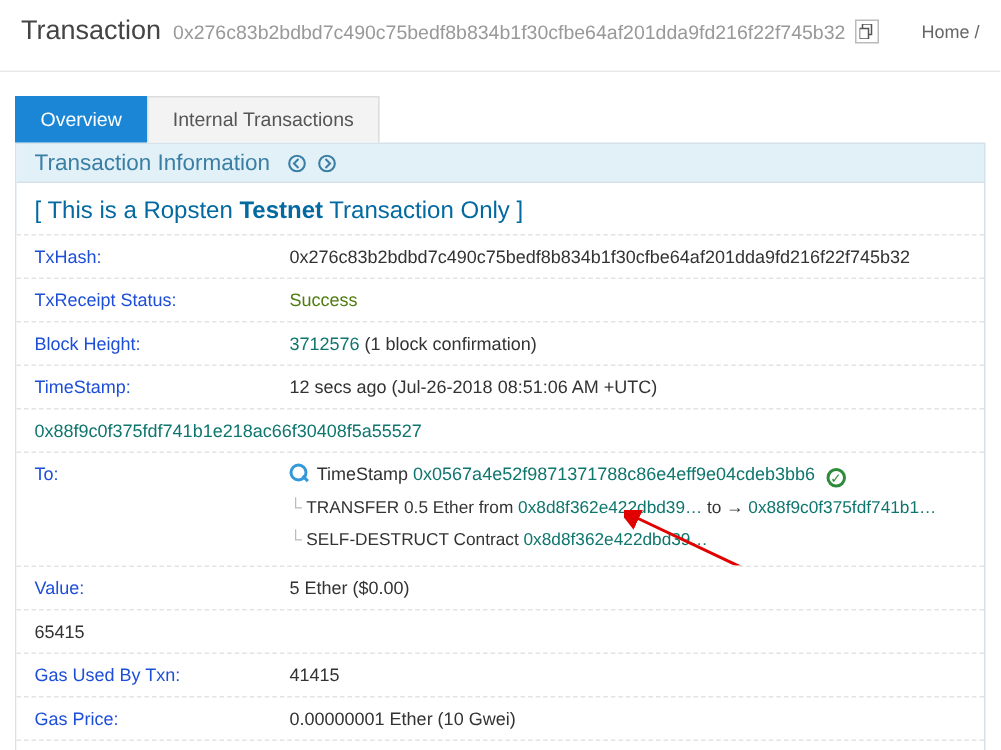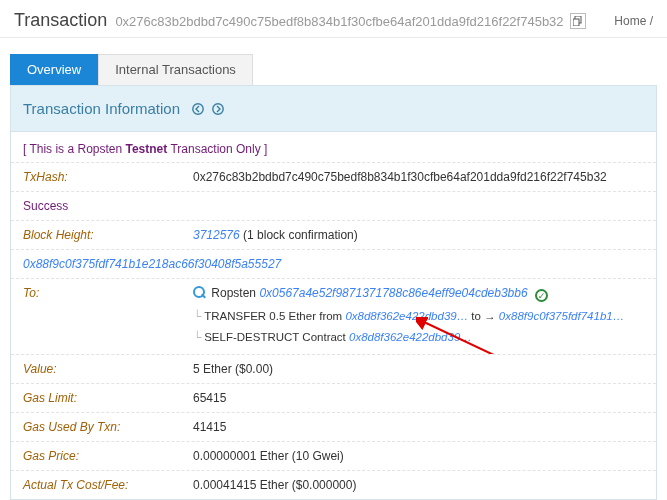--- a/index.html
+++ b/index.html
@@ -5,21 +5,21 @@
   * { box-sizing: border-box; }
   body {
     margin: 0;
     font-family: -apple-system, Helvetica, Arial, sans-serif;
     font-size: 12px;
     color: #333;
     background: #fff;
     width: 667px;
   }
   .header {
-    padding: 10px 14px 6px;
+    padding: 10px 14px 16px;
     border-bottom: 1px solid #e9e9e9;
     display: flex;
     align-items: center;
     justify-content: space-between;
   }
   .header-left { display: flex; align-items: baseline; flex: 1; min-width: 0; }
   .page-title {
     font-size: 18px;
     font-weight: 400;
     color: #444;
@@ -60,59 +60,58 @@
     text-align: center;
   }
   .panel {
     margin: 0 10px;
     border: 1px solid #d6e2ea;
   }
   .panel-header {
     background: #e2f0f8;
     color: #3a7fa3;
     font-size: 15px;
-    padding: 14px 12px;
+    padding: 4px 12px;
     display: flex;
     align-items: center;
     border-bottom: 1px solid #d6e2ea;
   }
   .nav-arrows { margin-left: 10px; display: flex; gap: 4px; }
   .nav-arrow {
     width: 16px; height: 16px;
     display: inline-flex;
     align-items: center; justify-content: center;
     color: #3a7fa3;
     font-size: 13px;
     font-weight: bold;
     cursor: pointer;
   }
   .testnet-notice {
-    color: #701a75;
-    font-size: 12px;
+    color: #0369a1;
+    font-size: 16px;
     padding: 10px 12px 6px;
   }
   .testnet-notice .b { font-weight: bold; }
   .row {
     display: flex;
     padding: 7px 12px;
     font-size: 12px;
     border-top: 1px dashed #e3e3e3;
     position: relative;
     background: #fff;
   }
   .row:first-of-type { border-top: 1px solid #e3e3e3; }
   .row-label {
     width: 170px;
     flex: 0 0 170px;
-    color: #a16207;
-    font-style: italic;
+    color: #1d4ed8;
   }
   .row-value { flex: 1; color: #333; word-break: break-all; }
-  .link { color: #3b82f6; font-style: italic; }
-  .success { color: #701a75; }
+  .link { color: #0f766e; }
+  .success { color: #4d7c0f; }
   .to-details { font-size: 11.5px; margin-top: 4px; line-height: 1.8; }
   .to-details .tree { color: #bbb; margin-right: 3px; }
   .check-circle {
     display: inline-block;
     width: 13px; height: 13px;
     border-radius: 50%;
     border: 2px solid #2e8b3a;
     color: #2e8b3a;
     font-size: 9px;
     line-height: 11px;
@@ -193,40 +192,45 @@
   <div class="testnet-notice">
     <span>[ This is a Ropsten </span><span class="b">Testnet</span><span> Transaction Only ]</span>
   </div>
 
   <div class="row">
     <div class="row-label">TxHash:</div>
     <div class="row-value">0x276c83b2bdbd7c490c75bedf8b834b1f30cfbe64af201dda9fd216f22f745b32</div>
   </div>
 
   <div class="row">
+    <div class="row-label">TxReceipt Status:</div>
     <div class="row-value success">Success</div>
   </div>
 
   <div class="row">
     <div class="row-label">Block Height:</div>
     <div class="row-value">
       <span class="link">3712576</span><span> (1 block confirmation)</span>
     </div>
   </div>
 
+  <div class="row">
+    <div class="row-label">TimeStamp:</div>
+    <div class="row-value">12 secs ago (Jul-26-2018 08:51:06 AM +UTC)</div>
+  </div>
 
   <div class="row">
     <div class="row-value link">0x88f9c0f375fdf741b1e218ac66f30408f5a55527</div>
   </div>
 
   <div class="row" style="position:relative;">
     <div class="row-label">To:</div>
     <div class="row-value">
       <span class="magnify"></span>
-      <span>Ropsten </span><span class="link">0x0567a4e52f9871371788c86e4eff9e04cdeb3bb6</span>
+      <span>TimeStamp </span><span class="link">0x0567a4e52f9871371788c86e4eff9e04cdeb3bb6</span>
       <span class="check-circle">✓</span>
       <div class="to-details">
         <div><span class="tree">└</span><span>TRANSFER  0.5 Ether from </span><span class="link">0x8d8f362e422dbd39…</span><span> to → </span><span class="link">0x88f9c0f375fdf741b1…</span></div>
         <div><span class="tree">└</span><span>SELF-DESTRUCT Contract </span><span class="link">0x8d8f362e422dbd39…</span></div>
       </div>
     </div>
     <div class="arrow-annotation" style="left:405px; top:38px;">
       <svg width="140" height="70">
         <defs>
             <marker id="ah" markerWidth="8" markerHeight="8" refX="1" refY="4" orient="auto">
@@ -237,21 +241,20 @@
       </svg>
     </div>
   </div>
 
   <div class="row">
     <div class="row-label">Value:</div>
     <div class="row-value">5 Ether ($0.00)</div>
   </div>
 
   <div class="row">
-    <div class="row-label">Gas Limit:</div>
     <div class="row-value">65415</div>
   </div>
 
   <div class="row">
     <div class="row-label">Gas Used By Txn:</div>
     <div class="row-value">41415</div>
   </div>
 
   <div class="row">
     <div class="row-label">Gas Price:</div>

